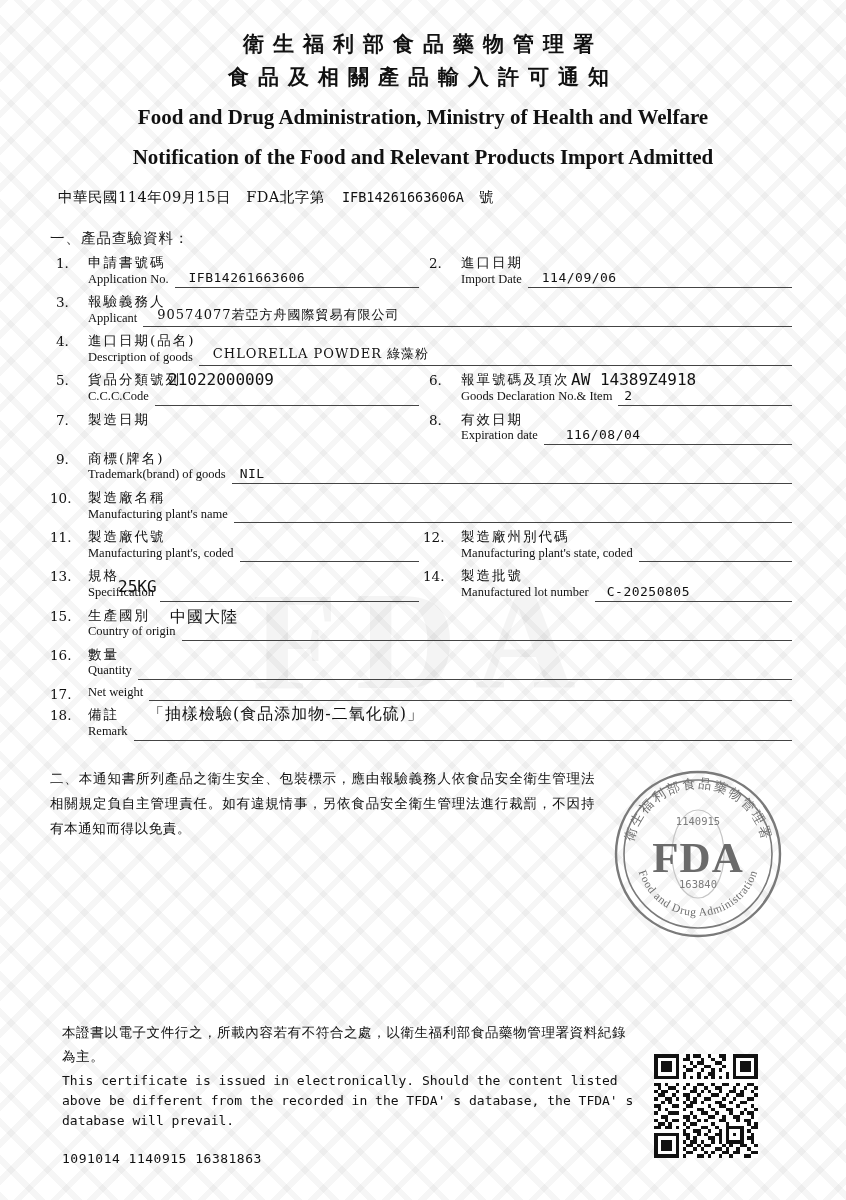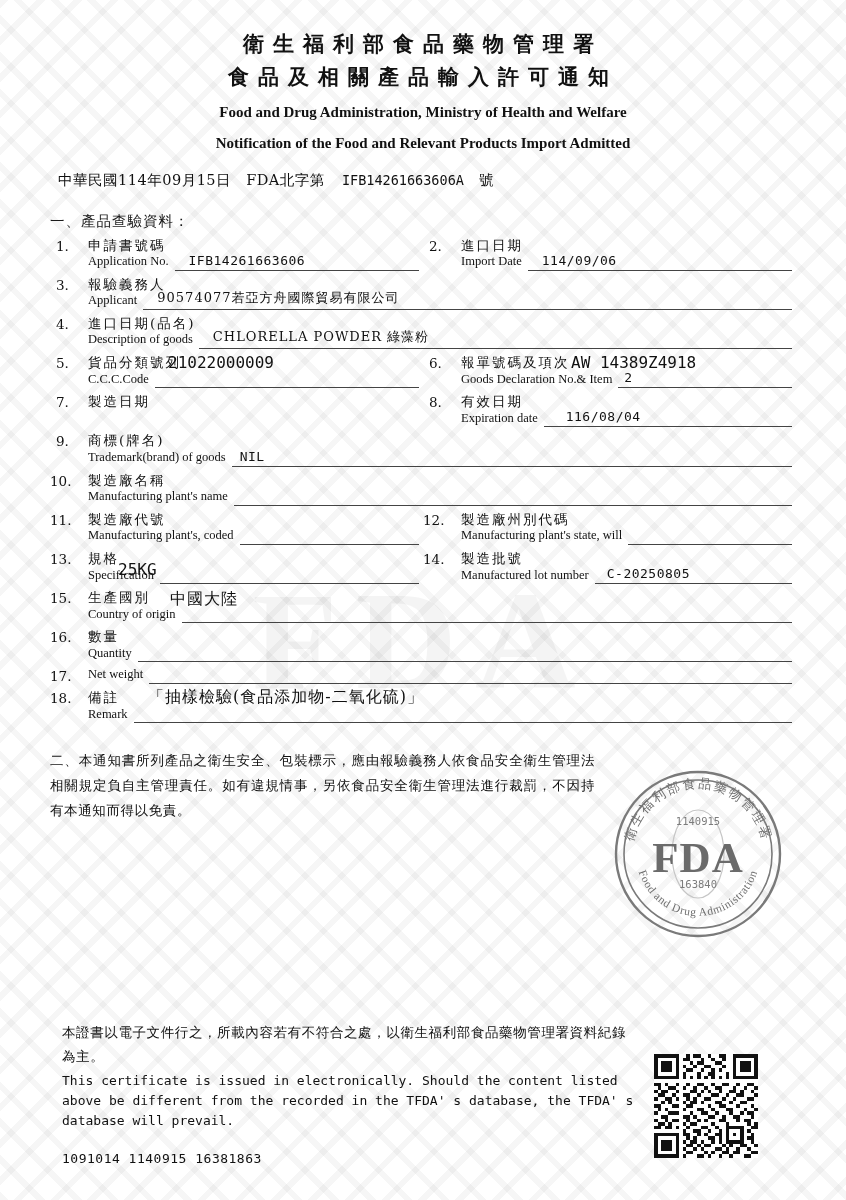--- a/index.html
+++ b/index.html
@@ -53,21 +53,21 @@
   .title-cn {
     font-family: "DejaVu Serif", serif;
     font-size: 21px;
     letter-spacing: 9px;
     font-weight: bold;
     line-height: 1.55;
     color: #111;
   }
   .title-en {
     font-family: "Liberation Serif", serif;
-    font-size: 15px;
+    font-size: 21px;
     font-weight: bold;
     line-height: 1.45;
     margin-top: 9px;
     color: #111;
   }
 
   
   .meta-line {
     margin: 16px 0 0 58px;
     font-size: 14.5px;
@@ -382,21 +382,21 @@
           <span class="lbl-en">Manufacturing plant's, coded</span>
           <span class="rule">
             <span class="val"></span>
           </span>
         </div>
       </div>
       <div class="cell half">
         <span class="num wide">12.</span>
         <div class="lbl-cn">製造廠州別代碼</div>
         <div class="lbl-row">
-          <span class="lbl-en">Manufacturing plant's state, will</span>
+          <span class="lbl-en">Manufacturing plant's state, coded</span>
           <span class="rule">
             <span class="val"></span>
           </span>
         </div>
       </div>
     </div>
 
     <div class="row">
       <div class="cell half">
         <span class="num wide">13.</span>

